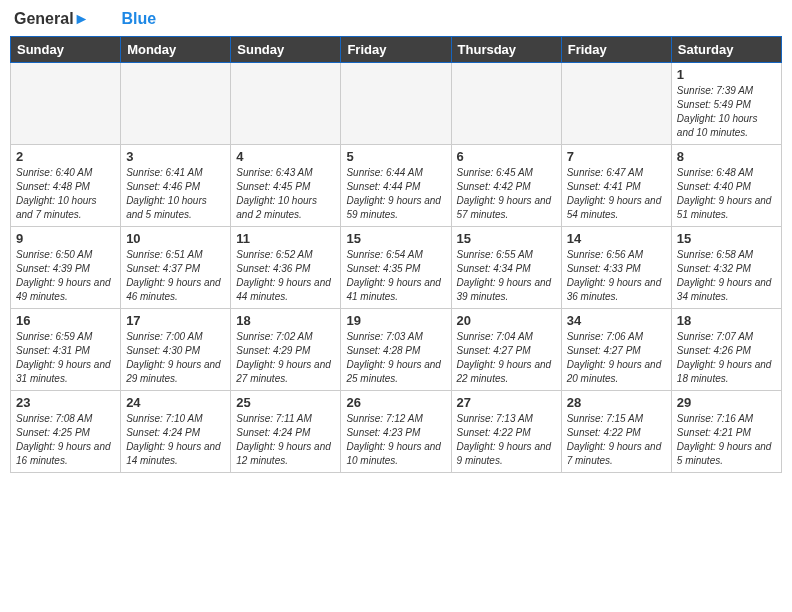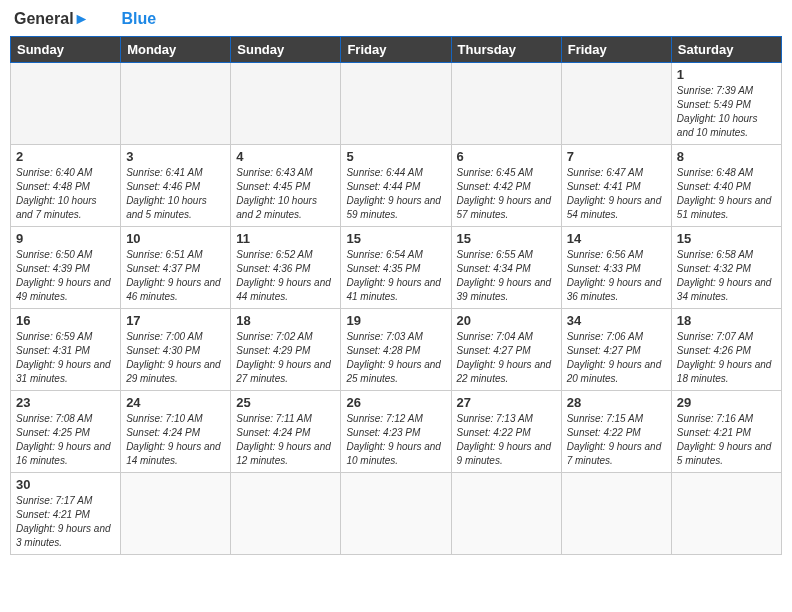--- a/index.html
+++ b/index.html
@@ -234,26 +234,14 @@
         </td>
         <td class="has-content">
           <span class="day-number">28</span>
           <div class="day-info">Sunrise: 7:15 AM<br>Sunset: 4:22 PM<br>Daylight: 9 hours and 7 minutes.</div>
         </td>
         <td class="has-content">
           <span class="day-number">29</span>
           <div class="day-info">Sunrise: 7:16 AM<br>Sunset: 4:21 PM<br>Daylight: 9 hours and 5 minutes.</div>
         </td>
       </tr>
-      <tr>
-        <td class="has-content">
-          <span class="day-number">30</span>
-          <div class="day-info">Sunrise: 7:17 AM<br>Sunset: 4:21 PM<br>Daylight: 9 hours and 3 minutes.</div>
-        </td>
-        <td class="empty"></td>
-        <td class="empty"></td>
-        <td class="empty"></td>
-        <td class="empty"></td>
-        <td class="empty"></td>
-        <td class="empty"></td>
-      </tr>
     </tbody>
 </table>
 
 </body></html>

